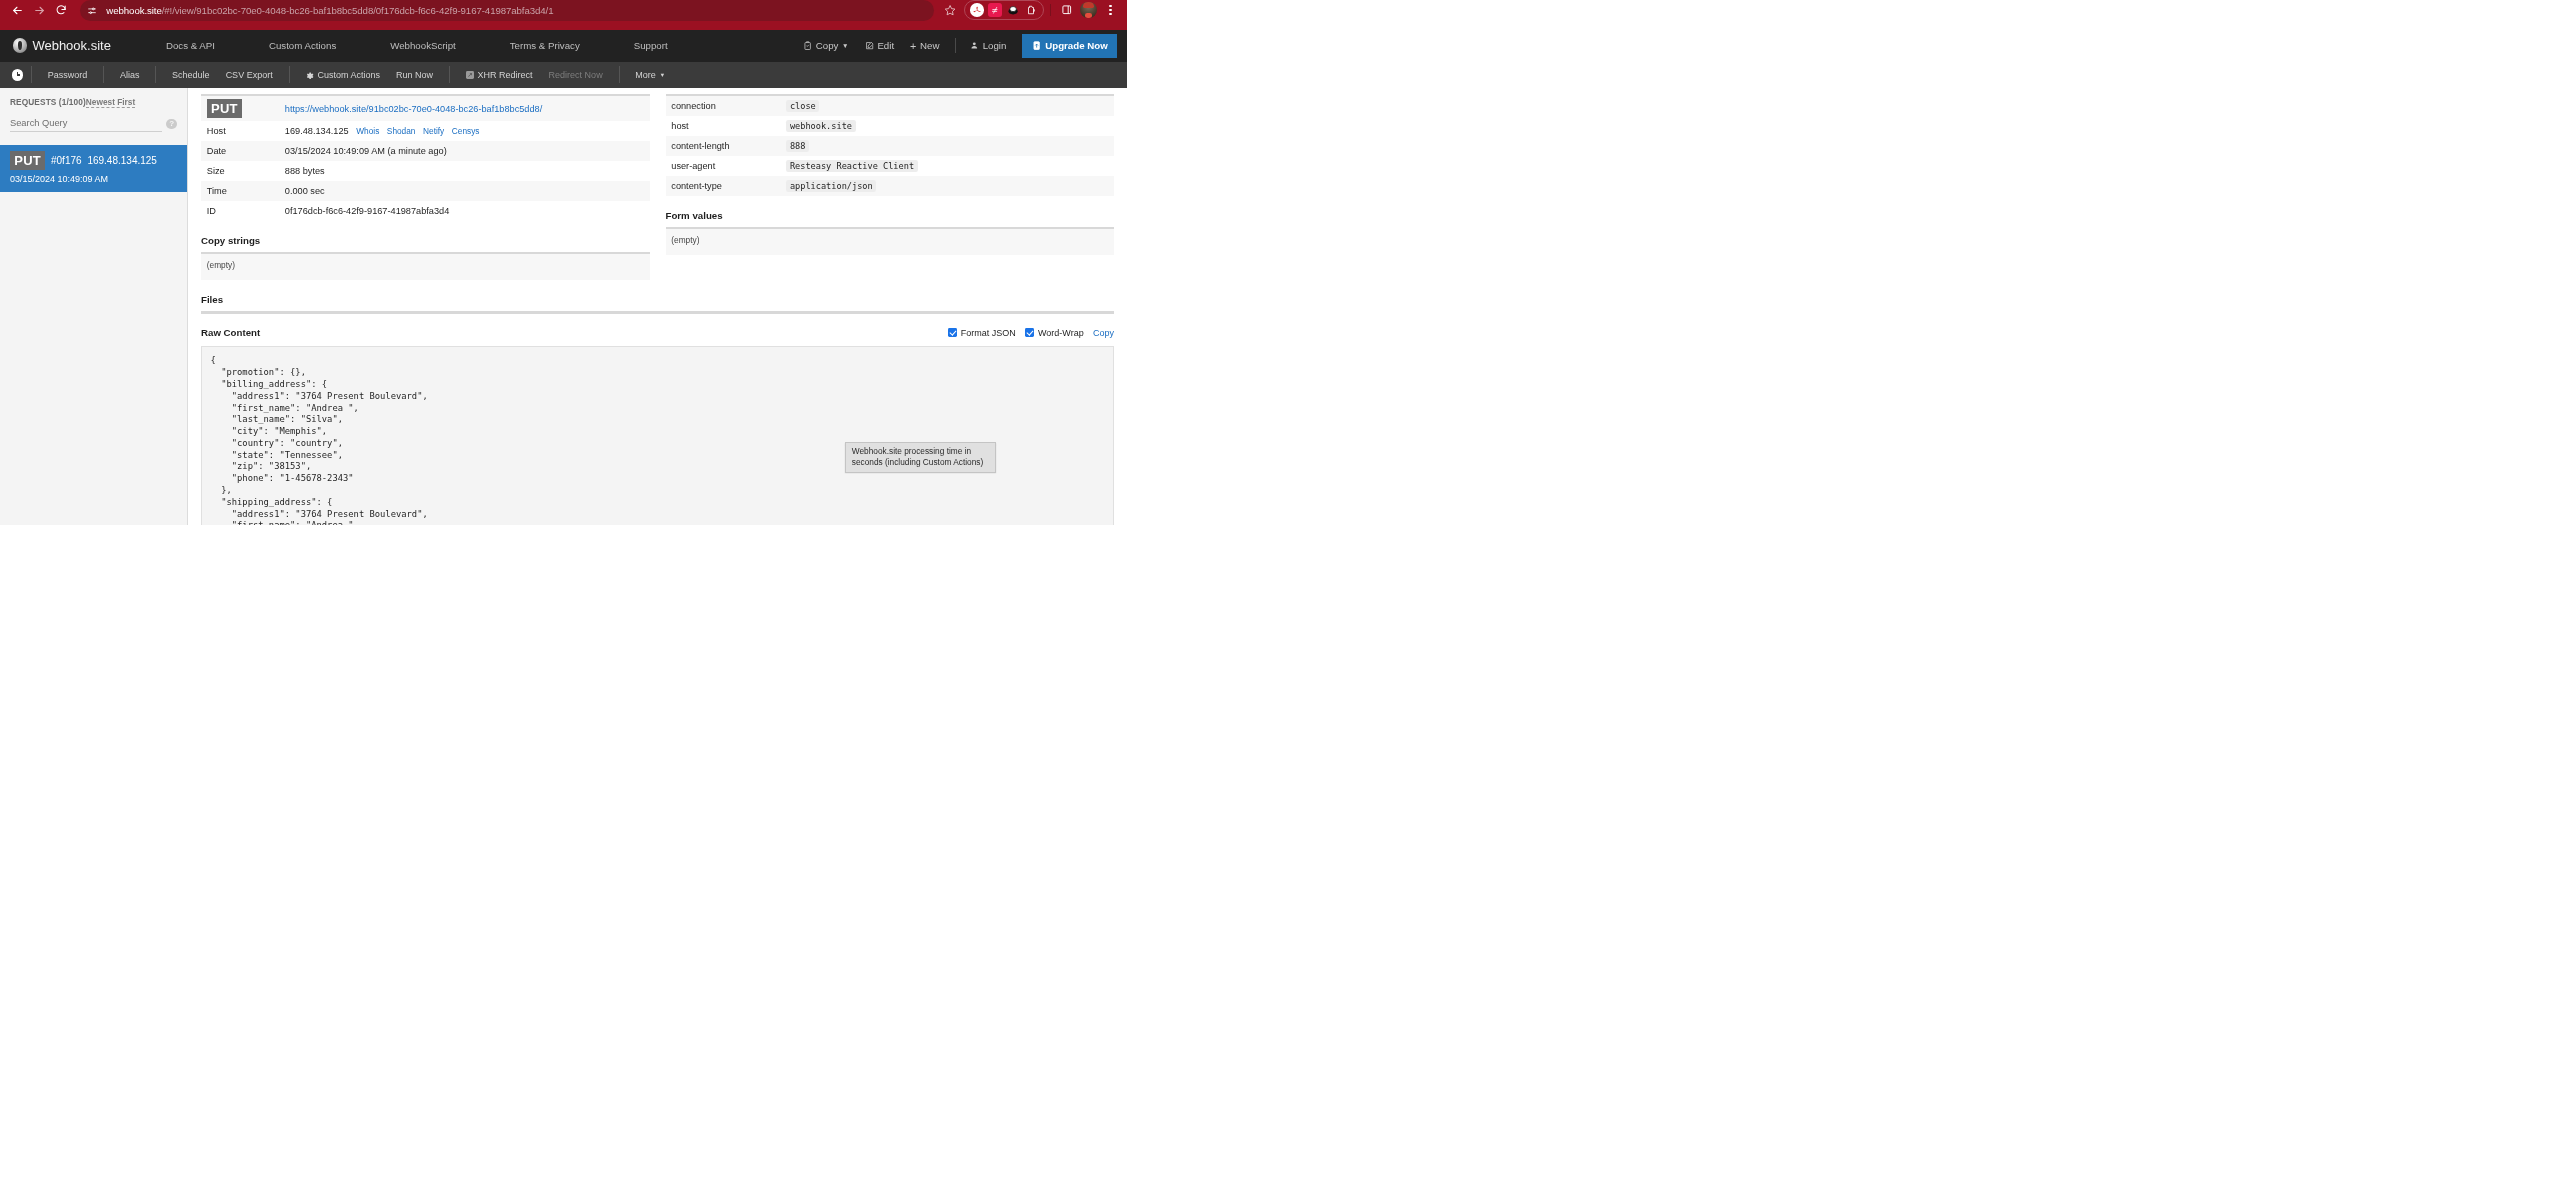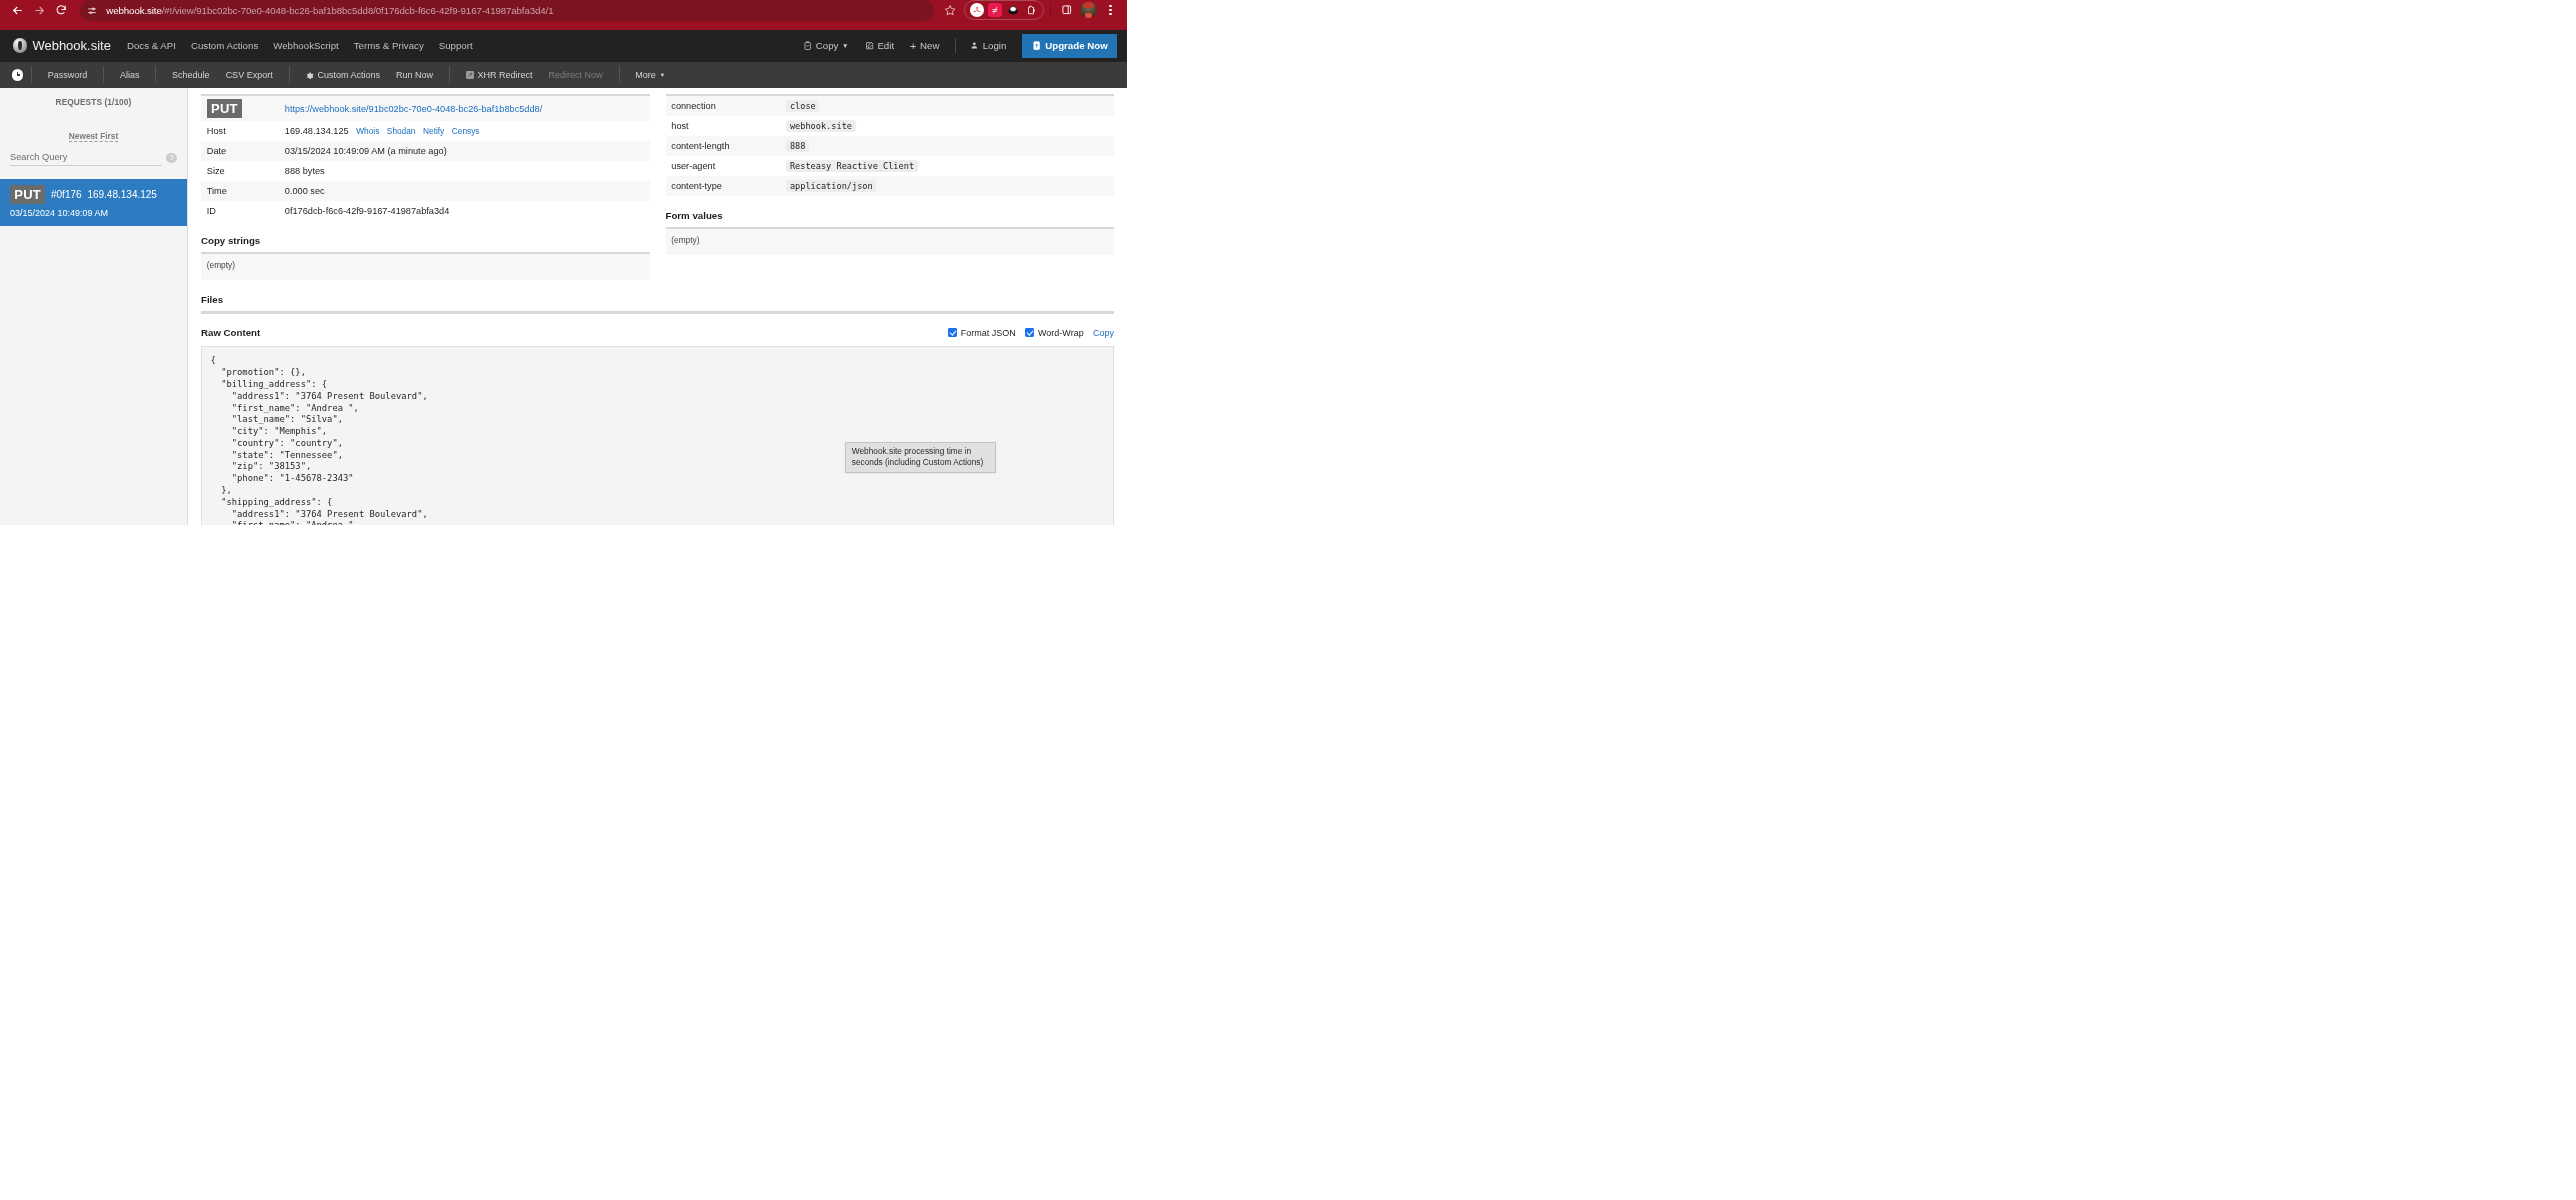--- a/index.html
+++ b/index.html
@@ -140,20 +140,21 @@
     content: ""; position: absolute; left: 5px; top: 2.9px;
     width: 4.3px; height: 8.6px;
     background: #2b2b2b;
     border-radius: 50% 50% 50% 50% / 40% 40% 60% 60%;
   }
   .nav-link {
     color: #bfbfbf;
     font-size: 9.7px;
     margin-right: 15px;
     white-space: nowrap;
+    margin-left: 39px;
   }
   #header-right {
     margin-left: auto;
     display: flex; align-items: center;
   }
   .hdr-btn {
     color: #c8c8c8;
     font-size: 9.7px;
     display: flex; align-items: center;
     gap: 3.6px;
@@ -219,21 +220,21 @@
   #sidebar {
     width: 188px;
     flex: 0 0 188px;
     background: #f4f4f4;
     border-right: 0.7px solid #dcdcdc;
   }
   #sidebar-head {
     padding: 8.6px 10px 0 10px;
   }
   #req-title-row {
-    display: flex; align-items: center; gap: 24px; flex-direction: column;
+    display: flex; align-items: flex-start; gap: 0;
   }
   #req-count {
     font-size: 8.3px; font-weight: bold; color: #6b6b6b;
     letter-spacing: 0.1px;
   }
   #sort-toggle {
     font-size: 8.3px; font-weight: bold; color: #7b7b7b;
     border-bottom: 0.7px dashed #9b9b9b;
     padding-bottom: 0.7px;
   }

